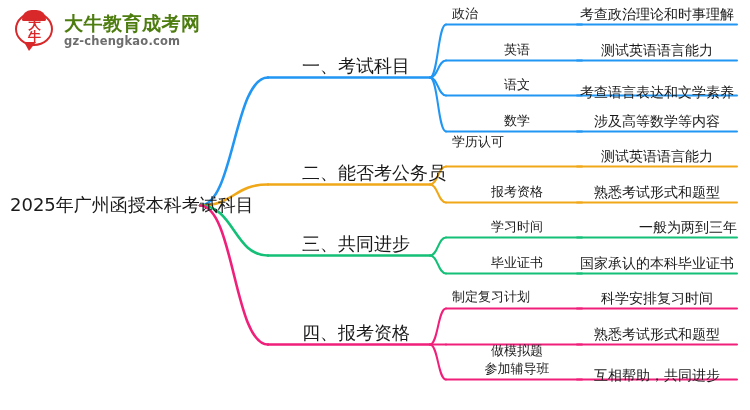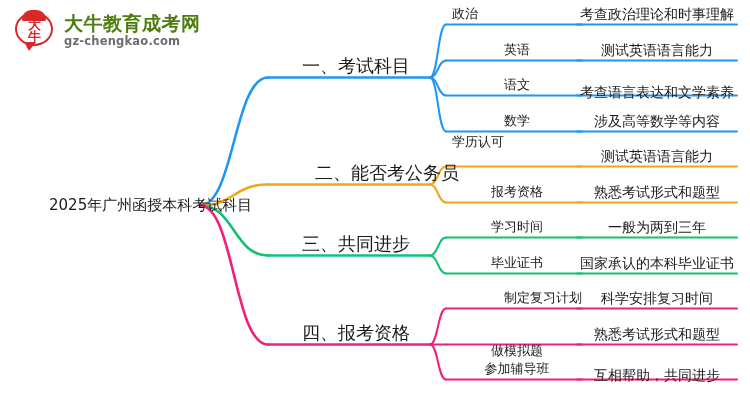--- a/index.html
+++ b/index.html
@@ -105,25 +105,24 @@
     letter-spacing: 0.2px;
   }
 
   
   .node {
     position: absolute;
     white-space: nowrap;
     color: #1a1a1a;
   }
   .node-root {
-    font-size: 15px;
+    font-size: 18px;
     line-height: 18px;
     left: 10px;
     top: 196px;
-    margin-left: 39px;
   }
   .node-l1 {
     font-size: 18px;
     line-height: 17px;
     font-weight: normal;
   }
   .node-l2 {
     font-size: 13px;
     line-height: 16px;
     text-align: center;
@@ -202,32 +201,32 @@
   <div id="nodes-layer">
       <div class="node node-l1" style="left: 302px; top: 56.5px;">一、考试科目</div>
       <div class="node node-l2" style="left: 452px; top: 6px; width: 130px; text-align: left; font-family: Liberation Serif, serif;">政治</div>
       <div class="node node-l3" style="left: 577px; top: 5.5px; width: 160px; text-align: center;">考查政治理论和时事理解</div>
       <div class="node node-l2" style="left: 452px; top: 41.5px; width: 130px; text-align: center;">英语</div>
       <div class="node node-l3" style="left: 577px; top: 41.5px; width: 160px; text-align: center;">测试英语语言能力</div>
       <div class="node node-l2" style="left: 452px; top: 76.5px; width: 130px; text-align: center;">语文</div>
       <div class="node node-l3" style="left: 577px; top: 84px; width: 160px; text-align: center;">考查语言表达和文学素养</div>
       <div class="node node-l2" style="left: 452px; top: 112.5px; width: 130px; text-align: center;">数学</div>
       <div class="node node-l3" style="left: 577px; top: 112.5px; width: 160px; text-align: center;">涉及高等数学等内容</div>
-      <div class="node node-l1" style="left: 302px; top: 163.5px; margin-left: 13px;">二、能否考公务员</div>
+      <div class="node node-l1" style="left: 302px; top: 163.5px;">二、能否考公务员</div>
       <div class="node node-l2" style="left: 452px; top: 134px; width: 130px; text-align: left;">学历认可</div>
       <div class="node node-l3" style="left: 577px; top: 147.5px; width: 160px; text-align: center;">测试英语语言能力</div>
       <div class="node node-l2" style="left: 452px; top: 183.5px; width: 130px; text-align: center;">报考资格</div>
       <div class="node node-l3" style="left: 577px; top: 183.5px; width: 160px; text-align: center;">熟悉考试形式和题型</div>
       <div class="node node-l1" style="left: 302px; top: 234.5px;">三、共同进步</div>
       <div class="node node-l2" style="left: 452px; top: 218.5px; width: 130px; text-align: center;">学习时间</div>
-      <div class="node node-l3" style="left: 577px; top: 218.5px; width: 160px; text-align: center;">一般为两到三年</div>
+      <div class="node node-l3" style="left: 577px; top: 218.5px; width: 160px; text-align: right;">一般为两到三年</div>
       <div class="node node-l2" style="left: 452px; top: 254.5px; width: 130px; text-align: center;">毕业证书</div>
       <div class="node node-l3" style="left: 577px; top: 254.5px; width: 160px; text-align: center;">国家承认的本科毕业证书</div>
       <div class="node node-l1" style="left: 302px; top: 323.5px;">四、报考资格</div>
-      <div class="node node-l2" style="left: 452px; top: 289.5px; width: 130px; text-align: right;">制定复习计划</div>
+      <div class="node node-l2" style="left: 452px; top: 289.5px; width: 130px; text-align: left; font-family: Liberation Mono, monospace;">制定复习计划</div>
       <div class="node node-l3" style="left: 577px; top: 289.5px; width: 160px; text-align: center;">科学安排复习时间</div>
       <div class="node node-l2" style="left: 452px; top: 343px; width: 130px; text-align: center;">做模拟题</div>
       <div class="node node-l3" style="left: 577px; top: 325.5px; width: 160px; text-align: center;">熟悉考试形式和题型</div>
       <div class="node node-l2" style="left: 452px; top: 360.5px; width: 130px; ">参加辅导班</div>
       <div class="node node-l3" style="left: 577px; top: 360.5px; width: 160px; text-align: center; margin-top: 6px;">互相帮助，共同进步</div>
     </div>
 
 </div>
 
 </body></html>

